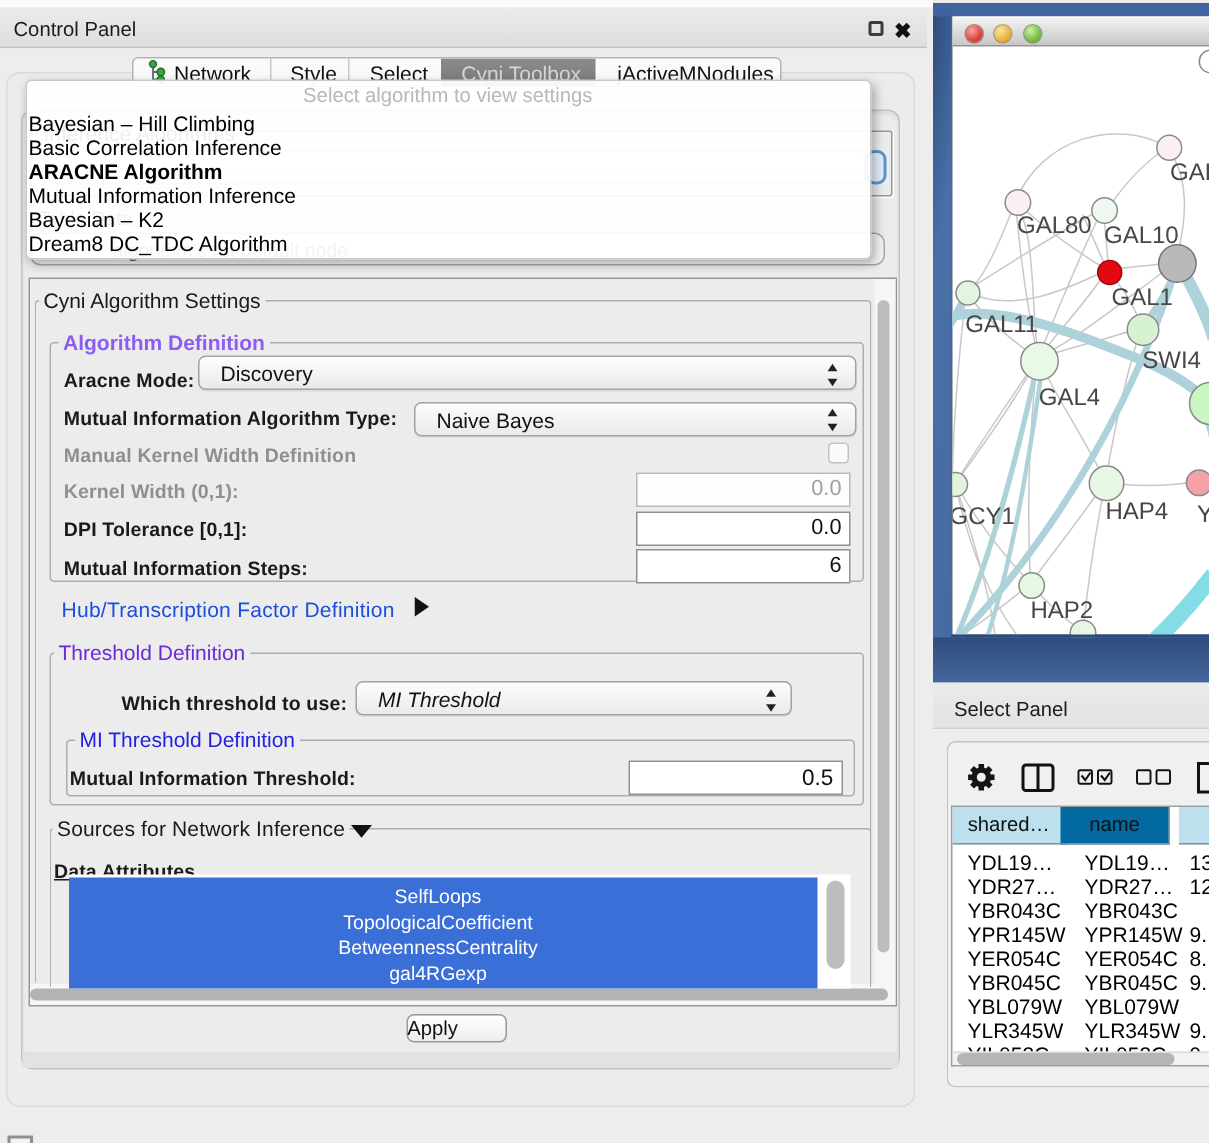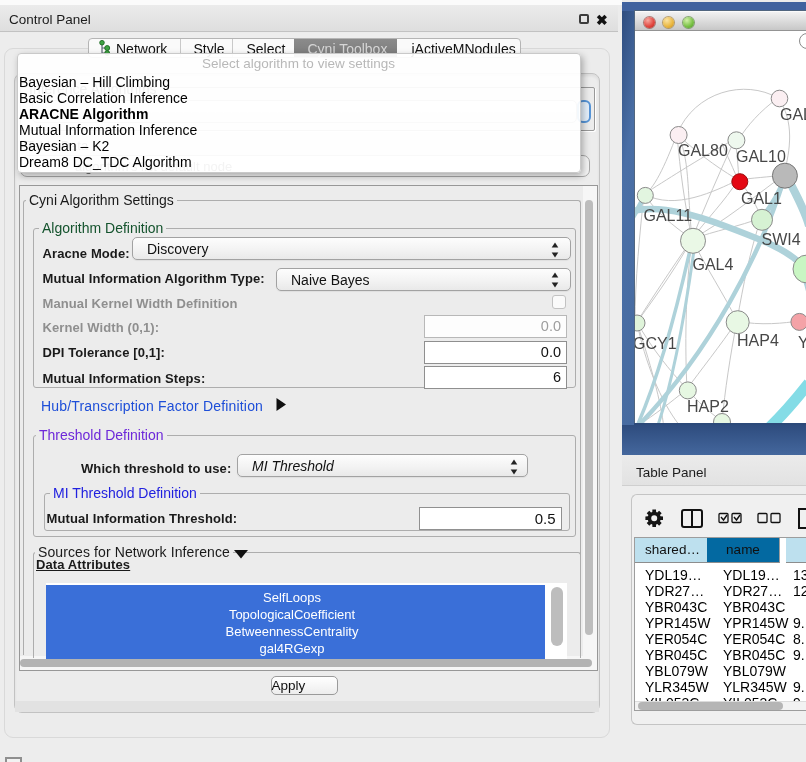--- a/index.html
+++ b/index.html
@@ -63,21 +63,21 @@
 <div class="abs" style="left:583px;top:186px;width:14px;height:470px;background:#f6f6f6;"></div>
 <div class="abs" style="left:585px;top:200px;width:8px;height:435px;background:#bdbdbd;border-radius:4px;"></div>
 
 <div class="abs" style="left:20px;top:656px;width:577px;height:14px;background:#f6f6f6;"></div>
 <div class="abs" style="left:20px;top:658.5px;width:572px;height:8px;background:#b3b3b3;border-radius:4px;"></div>
 
 <div class="grp" style="left:22.5px;top:199.5px;width:558px;height:455px;border-bottom:none;border-radius:3px 3px 0 0;"></div>
 <div class="grplbl" style="left:26px;top:193px;color:#1a1a1a;">Cyni Algorithm Settings</div>
 
 <div class="grp" style="left:33px;top:227.5px;width:543px;height:160px;"></div>
-<div class="grplbl" style="left:39px;top:221px;color:#14532d;">Algorithm Definition</div>
+<div class="grplbl" style="left:39px;top:221px;color:#8b5cf6;font-weight:bold;">Algorithm Definition</div>
 
 <div class="lbl" style="left:42.5px;top:246px;">Aracne Mode:</div>
 <div class="combo" style="left:132px;top:237px;width:439px;height:23px;">
   <div class="ctext">Discovery</div>
   <svg class="carr" style="right:11px;top:3.5px;" viewBox="0 0 8 16">
         <path d="M4 0.5 L7.3 5.5 H0.7 Z" fill="#222"></path>
         <path d="M4 15.5 L0.7 10.5 H7.3 Z" fill="#222"></path>
       </svg>
 </div>
 
@@ -123,21 +123,21 @@
 <div class="grplbl" style="left:50px;top:486px;color:#2121df;">MI Threshold Definition</div>
 <div class="lbl" style="left:46.5px;top:511px;">Mutual Information Threshold:</div>
 <div class="inp" style="left:418.5px;top:506.5px;width:143px;height:23.5px;border-color:#909090;font-size:15px;">0.5</div>
 
 <div class="grp" style="left:32.5px;top:551.5px;width:548px;height:106.5px;border-bottom:none;border-radius:3px 3px 0 0;"></div>
 <div class="grplbl" style="left:35px;top:545px;color:#1a1a1a;letter-spacing:0.1px;">Sources for Network Inference</div>
 <svg class="abs" style="left:233px;top:548.5px;" width="16px" height="10" viewBox="0 0 16 10">
       <path d="M1 1 L15 1 L8 9.5 Z" fill="#111"></path>
     </svg>
 
-<div class="lbl" style="left:36px;top:557px;text-decoration:underline;">Data Attributes</div>
+<div class="lbl" style="left:36px;top:573px;text-decoration:underline;">Data Attributes</div>
 
 <div class="abs" style="left:45.5px;top:583px;width:521px;height:75.5px;background:#fff;"></div>
 <div class="abs" style="left:45.5px;top:585px;width:499.5px;height:73.5px;background:#3a6fd8;"></div>
 <div class="abs" style="left:52px;top:588.5px;width:480px;font-size:13px;color:#fff;line-height:17px;text-align:center;">SelfLoops<br>TopologicalCoefficient<br>BetweennessCentrality<br>gal4RGexp</div>
 <div class="abs" style="left:551px;top:587px;width:12px;height:59px;background:#bdbdbd;border-radius:6px;"></div>
 
 <div class="abs" style="left:270.5px;top:675.5px;width:67px;height:19.5px;background:linear-gradient(#fff,#ededed);border:1px solid #9a9a9a;border-radius:5px;font-size:13.5px;color:#111;line-height:18px;">Apply</div>
 
 
 <div class="abs" style="left:4.5px;top:757px;width:17px;height:10px;border:2px solid #8f8f8f;background:#f2f2f2;"></div>
@@ -231,21 +231,21 @@
     <text x="102" y="315">HAP4</text>
     <text x="163" y="317">Y</text>
     <text x="52" y="381">HAP2</text>
   </g>
 </svg>
 
 <div class="abs" style="left:634px;top:423px;width:172px;height:2px;background:#2c4a7a;"></div>
 <div class="abs" style="left:622px;top:425px;width:184px;height:30px;background:linear-gradient(#2e4c7e,#44679d);"></div>
 
 <div class="abs" style="left:622px;top:455px;width:184px;height:31px;background:linear-gradient(#ebebeb,#e2e2e2);border-bottom:1px solid #cfcfcf;"></div>
-<div class="abs" style="left:636px;top:465px;font-size:13.5px;color:#1c1c1c;">Table Panel</div>
+<div class="abs" style="left:636px;top:465px;font-size:13.5px;color:#1c1c1c;">Select Panel</div>
 <div class="abs" style="left:622px;top:486px;width:184px;height:276px;background:#ededed;"></div>
 
 <div class="abs" style="left:631px;top:494px;width:175px;height:231px;border:1px solid #c4c4c4;border-right:none;border-radius:6px 0 0 6px;background:#f0f0f0;"></div>
 
 <svg class="abs" style="left:645px;top:508px;" width="161" height="22" viewBox="0 0 161 22">
   <path fill-rule="evenodd" fill="#151515" d="M18.0 8.4 L18.0 12.0 L15.5 12.1 L15.0 13.3 L16.7 15.1 L14.1 17.7 L12.4 16.0 L11.1 16.5 L11.0 19.0 L7.4 19.0 L7.3 16.5 L6.1 16.0 L4.3 17.7 L1.7 15.1 L3.4 13.4 L2.9 12.1 L0.4 12.0 L0.4 8.4 L2.9 8.3 L3.4 7.1 L1.7 5.3 L4.3 2.7 L6.0 4.4 L7.3 3.9 L7.4 1.4 L11.0 1.4 L11.1 3.9 L12.3 4.4 L14.1 2.7 L16.7 5.3 L15.0 7.0 L15.5 8.3 Z M12.2 10.2 A3.0 3.0 0 1 0 6.2 10.2 A3.0 3.0 0 1 0 12.2 10.2 Z"></path>
   <g fill="none" stroke="#111" stroke-width="2">
     <rect x="37" y="2" width="20" height="17" rx="2"></rect>
     <line x1="47" y1="2" x2="47" y2="19"></line>
   </g>

